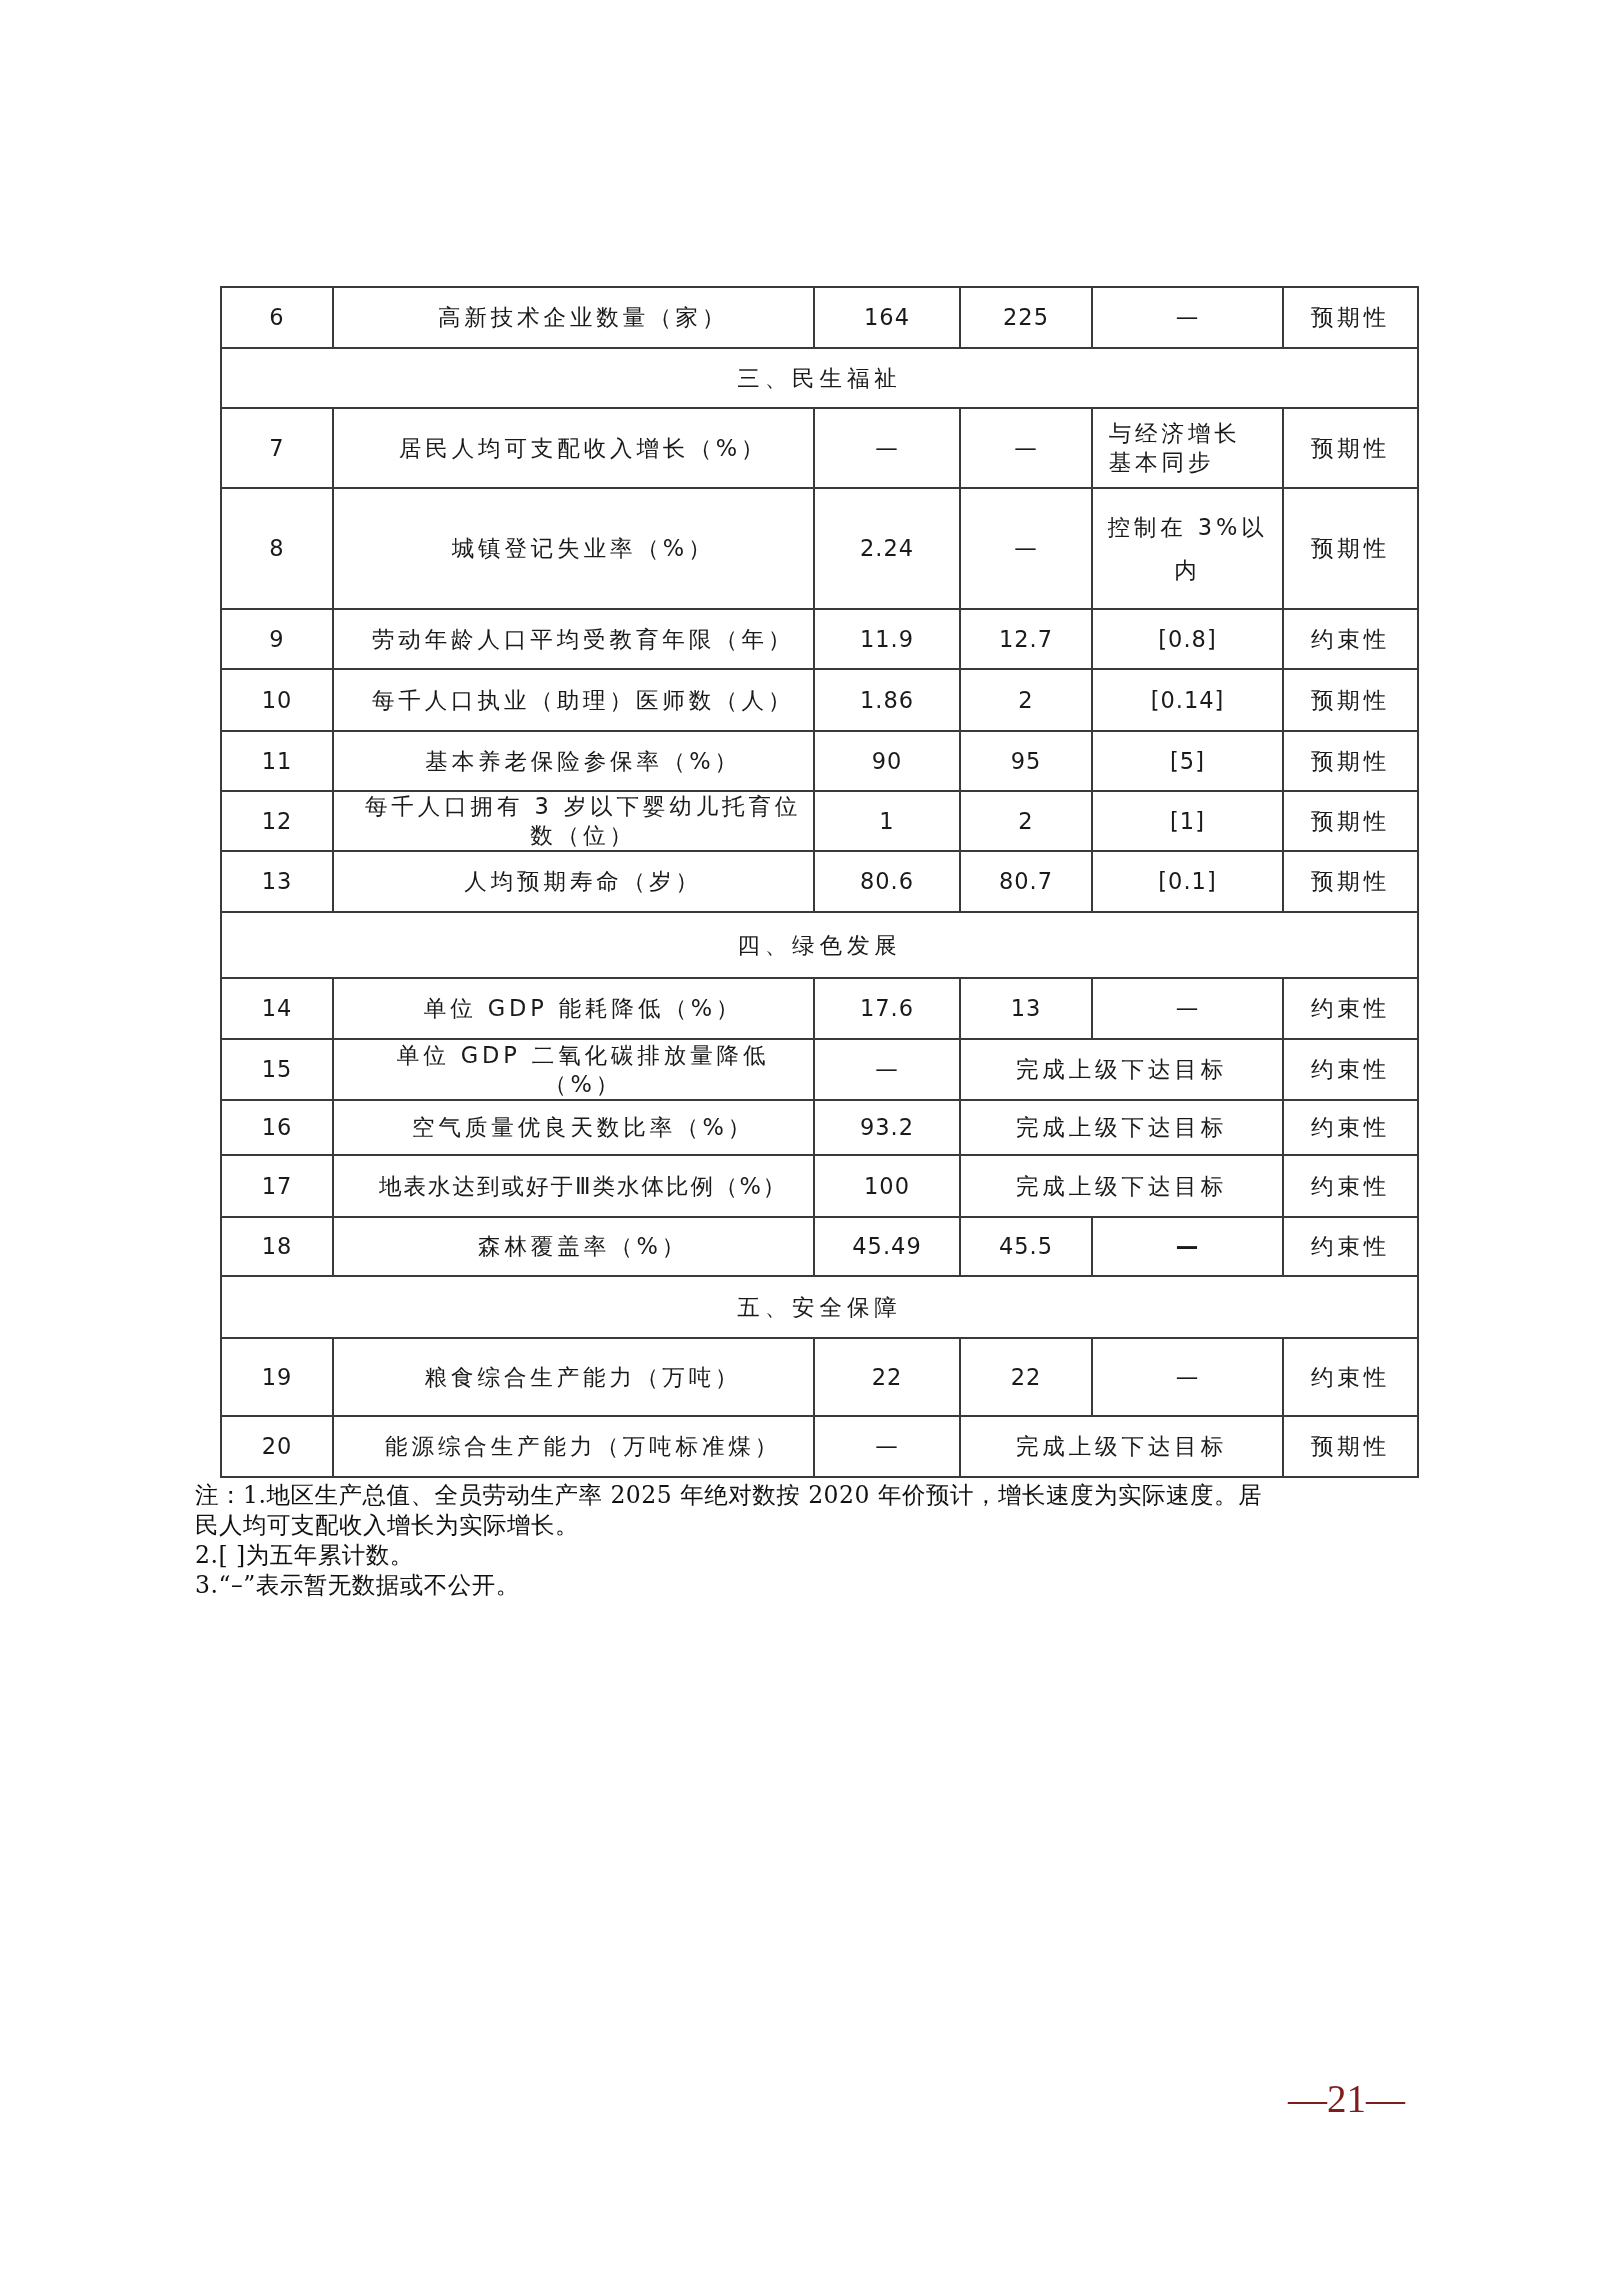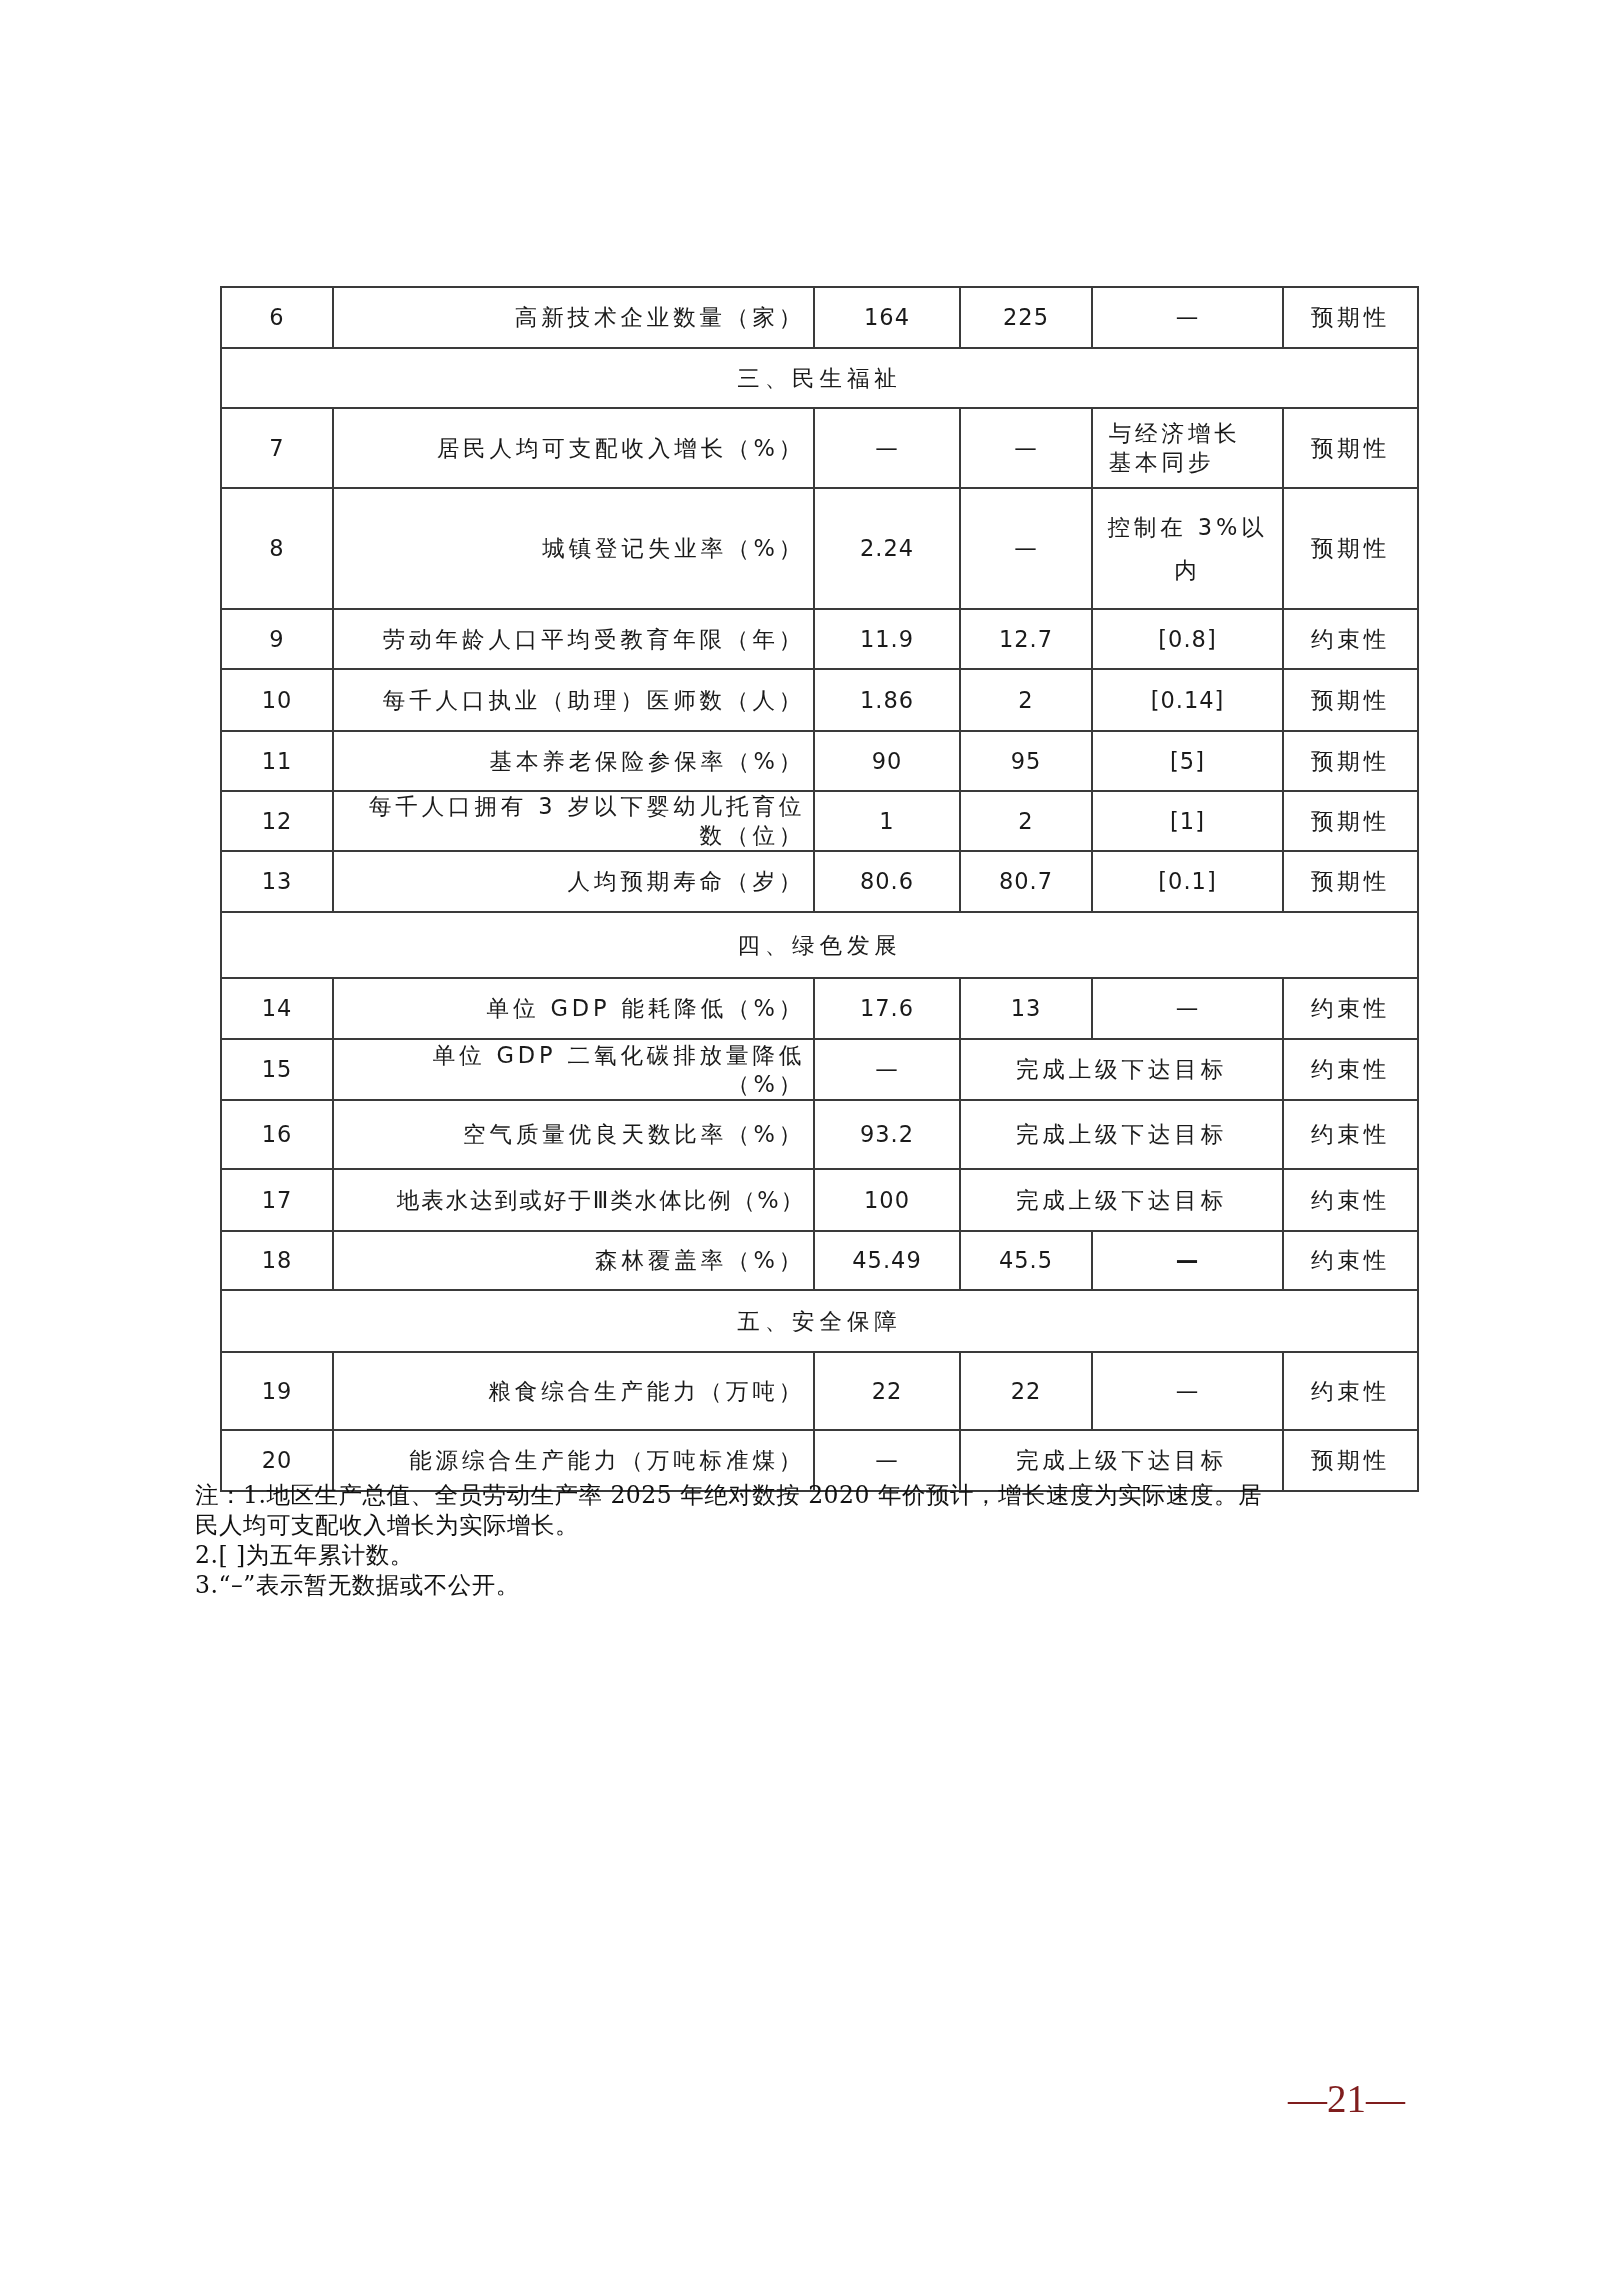--- a/index.html
+++ b/index.html
@@ -5,21 +5,21 @@
   html, body { margin: 0; padding: 0; background: #ffffff; }
   body { width: 1621px; height: 2293px; position: relative; overflow: hidden;
          font-family: "DejaVu Sans", "Liberation Sans", sans-serif; color: #111; }
   .page { position: absolute; left: 0; top: 0; width: 1621px; height: 2293px; background: #fff; }
 
   table.ind { position: absolute; left: 220px; top: 286px; width: 1198px;
               border-collapse: collapse; table-layout: fixed; }
   table.ind td { border: 2px solid #3a3a3a; padding: 0; font-size: 22.5px;
                  font-weight: normal; color: #1a1a1a; text-align: center;
                  vertical-align: middle; letter-spacing: 3.9px; line-height: 29px; }
-  table.ind td.name { text-align: right; padding-left: 27px; padding-right: 7.8px; }
+  table.ind td.name { text-align: center; padding-left: 27px; padding-right: 7.8px; }
   table.ind td.num { letter-spacing: 1px; }
   table.ind td.section { letter-spacing: 4.9px; }
   table.ind td.left { text-align: left; padding-left: 15.7px; border-radius: 29px; }
   td .line { display: block; }
   td.tall .line { line-height: 43px; }
 
   .notes { position: absolute; left: 195px; top: 1480px; width: 1215px;
            font-size: 23.5px; line-height: 30px; color: #111;
            font-family: "DejaVu Serif", "Liberation Serif", serif; letter-spacing: 0.5px; }
   .notes div { white-space: nowrap; }
@@ -142,21 +142,21 @@
       </tr>
 
       <tr style="height:61px">
         <td class="num">15</td>
         <td class="name">单位 GDP 二氧化碳排放量降低（%）</td>
         <td class="num">—</td>
         <td colspan="2">完成上级下达目标</td>
         <td>约束性</td>
       </tr>
 
-      <tr style="height:69px">
+      <tr style="height:55px">
         <td class="num">16</td>
         <td class="name">空气质量优良天数比率（%）</td>
         <td class="num">93.2</td>
         <td colspan="2">完成上级下达目标</td>
         <td>约束性</td>
       </tr>
 
       <tr style="height:62px">
         <td class="num">17</td>
         <td class="name" style="letter-spacing:2px">地表水达到或好于Ⅲ类水体比例（%）</td>

